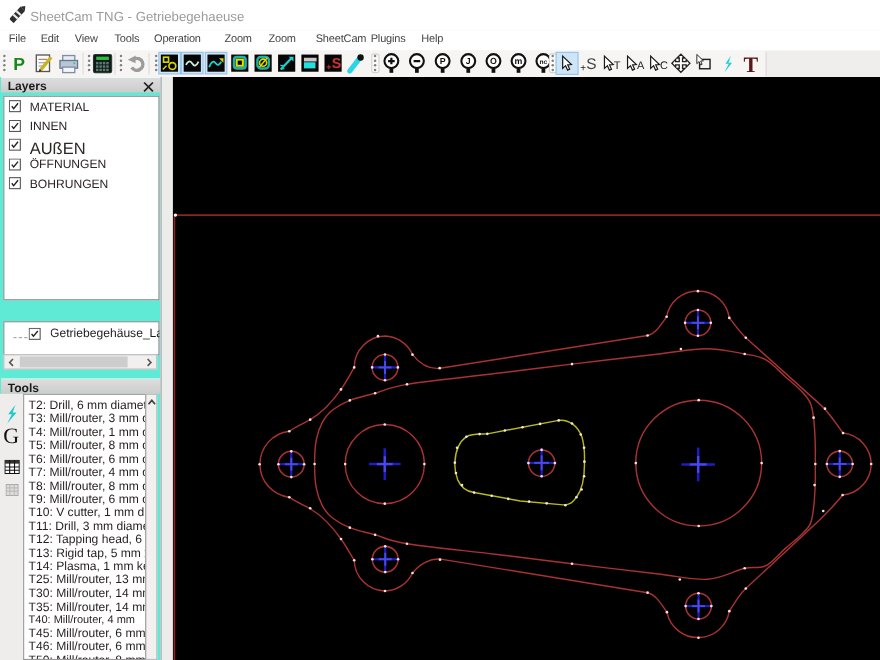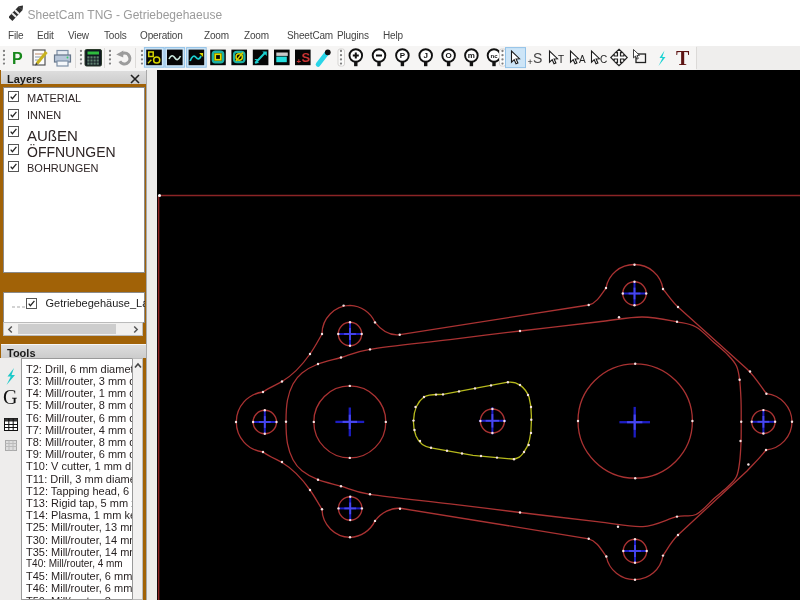--- a/index.html
+++ b/index.html
@@ -2,21 +2,21 @@
 <html><head><meta charset="utf-8">
 <style>
  html,body{margin:0;padding:0;width:800px;height:600px;overflow:hidden;
    font-family:"Liberation Sans",sans-serif;background:#f0f0f0;}
  .abs{position:absolute;}
  #titlebar{left:0;top:0;width:800px;height:28px;background:#ffffff;}
  #title{left:27.5px;top:8px;font-size:12px;color:#9b9b9b;}
  #menubar{left:0;top:28px;width:800px;height:18px;background:#ffffff;font-size:10px;color:#444;letter-spacing:-0.15px;}
  .mi{position:absolute;top:2px;}
  #toolbar{left:0;top:46px;width:800px;height:24px;background:#f6f5f4;border-bottom:1px solid #d8d6d4;}
- #leftpanel{left:0;top:70px;width:146px;height:530px;background:#a16207;}
+ #leftpanel{left:0;top:70px;width:146px;height:530px;background:#5eead4;}
  .phead{position:absolute;left:1px;width:145px;height:14px;background:linear-gradient(#dddddd,#cccccc);
    font-size:11px;font-weight:bold;color:#1a1a1a;padding-top:2px;padding-left:6px;box-sizing:border-box;border-top:1px solid #f5f5f5;}
  .plist{position:absolute;background:#ffffff;border:1px solid #8a8a8a;}
  .row{position:absolute;left:0;width:100%;white-space:nowrap;}
  #splitter{left:146px;top:70px;width:11px;height:530px;background:#ececeb;border-left:1px solid #a8a8a8;box-sizing:border-box;}
 </style></head>
 <body>
 <div class="abs" id="titlebar">
  <svg class="abs" style="left:9px;top:4px" width="15" height="17" viewBox="0 0 15 17">
    <g transform="rotate(-47 7.5 8.5)">
@@ -217,21 +217,21 @@
           <rect x="0.5" y="0.5" width="10" height="10" fill="#fff" stroke="#565656" stroke-width="1"></rect>
           <path d="M2.7,5.6 L4.4,7.7 L8.4,2.9" fill="none" stroke="#222" stroke-width="1.25"></path>
         </svg>
         <span class="abs" style="left:23px;top:0.5px;font-size:15px;color:#2e2525">AUßEN</span>
       </div>
       <div class="row" style="top:55.8px;height:17px">
         <svg class="abs" style="left:4px;top:0px" width="12" height="12" viewBox="0 0 12 12">
           <rect x="0.5" y="0.5" width="10" height="10" fill="#fff" stroke="#565656" stroke-width="1"></rect>
           <path d="M2.7,5.6 L4.4,7.7 L8.4,2.9" fill="none" stroke="#222" stroke-width="1.25"></path>
         </svg>
-        <span class="abs" style="left:23px;top:0.5px;font-size:14px;color:#2e2525">ÖFFNUNGEN</span>
+        <span class="abs" style="left:23px;top:0.5px;font-size:11px;color:#2e2525">ÖFFNUNGEN</span>
       </div>
       <div class="row" style="top:73.3px;height:17px">
         <svg class="abs" style="left:4px;top:0px" width="12" height="12" viewBox="0 0 12 12">
           <rect x="0.5" y="0.5" width="10" height="10" fill="#fff" stroke="#565656" stroke-width="1"></rect>
           <path d="M2.7,5.6 L4.4,7.7 L8.4,2.9" fill="none" stroke="#222" stroke-width="1.25"></path>
         </svg>
         <span class="abs" style="left:23px;top:0.5px;font-size:11px;color:#2e2525">BOHRUNGEN</span>
       </div>
     </div>
     <div class="plist" style="left:3px;top:222px;width:140px;height:29px">

